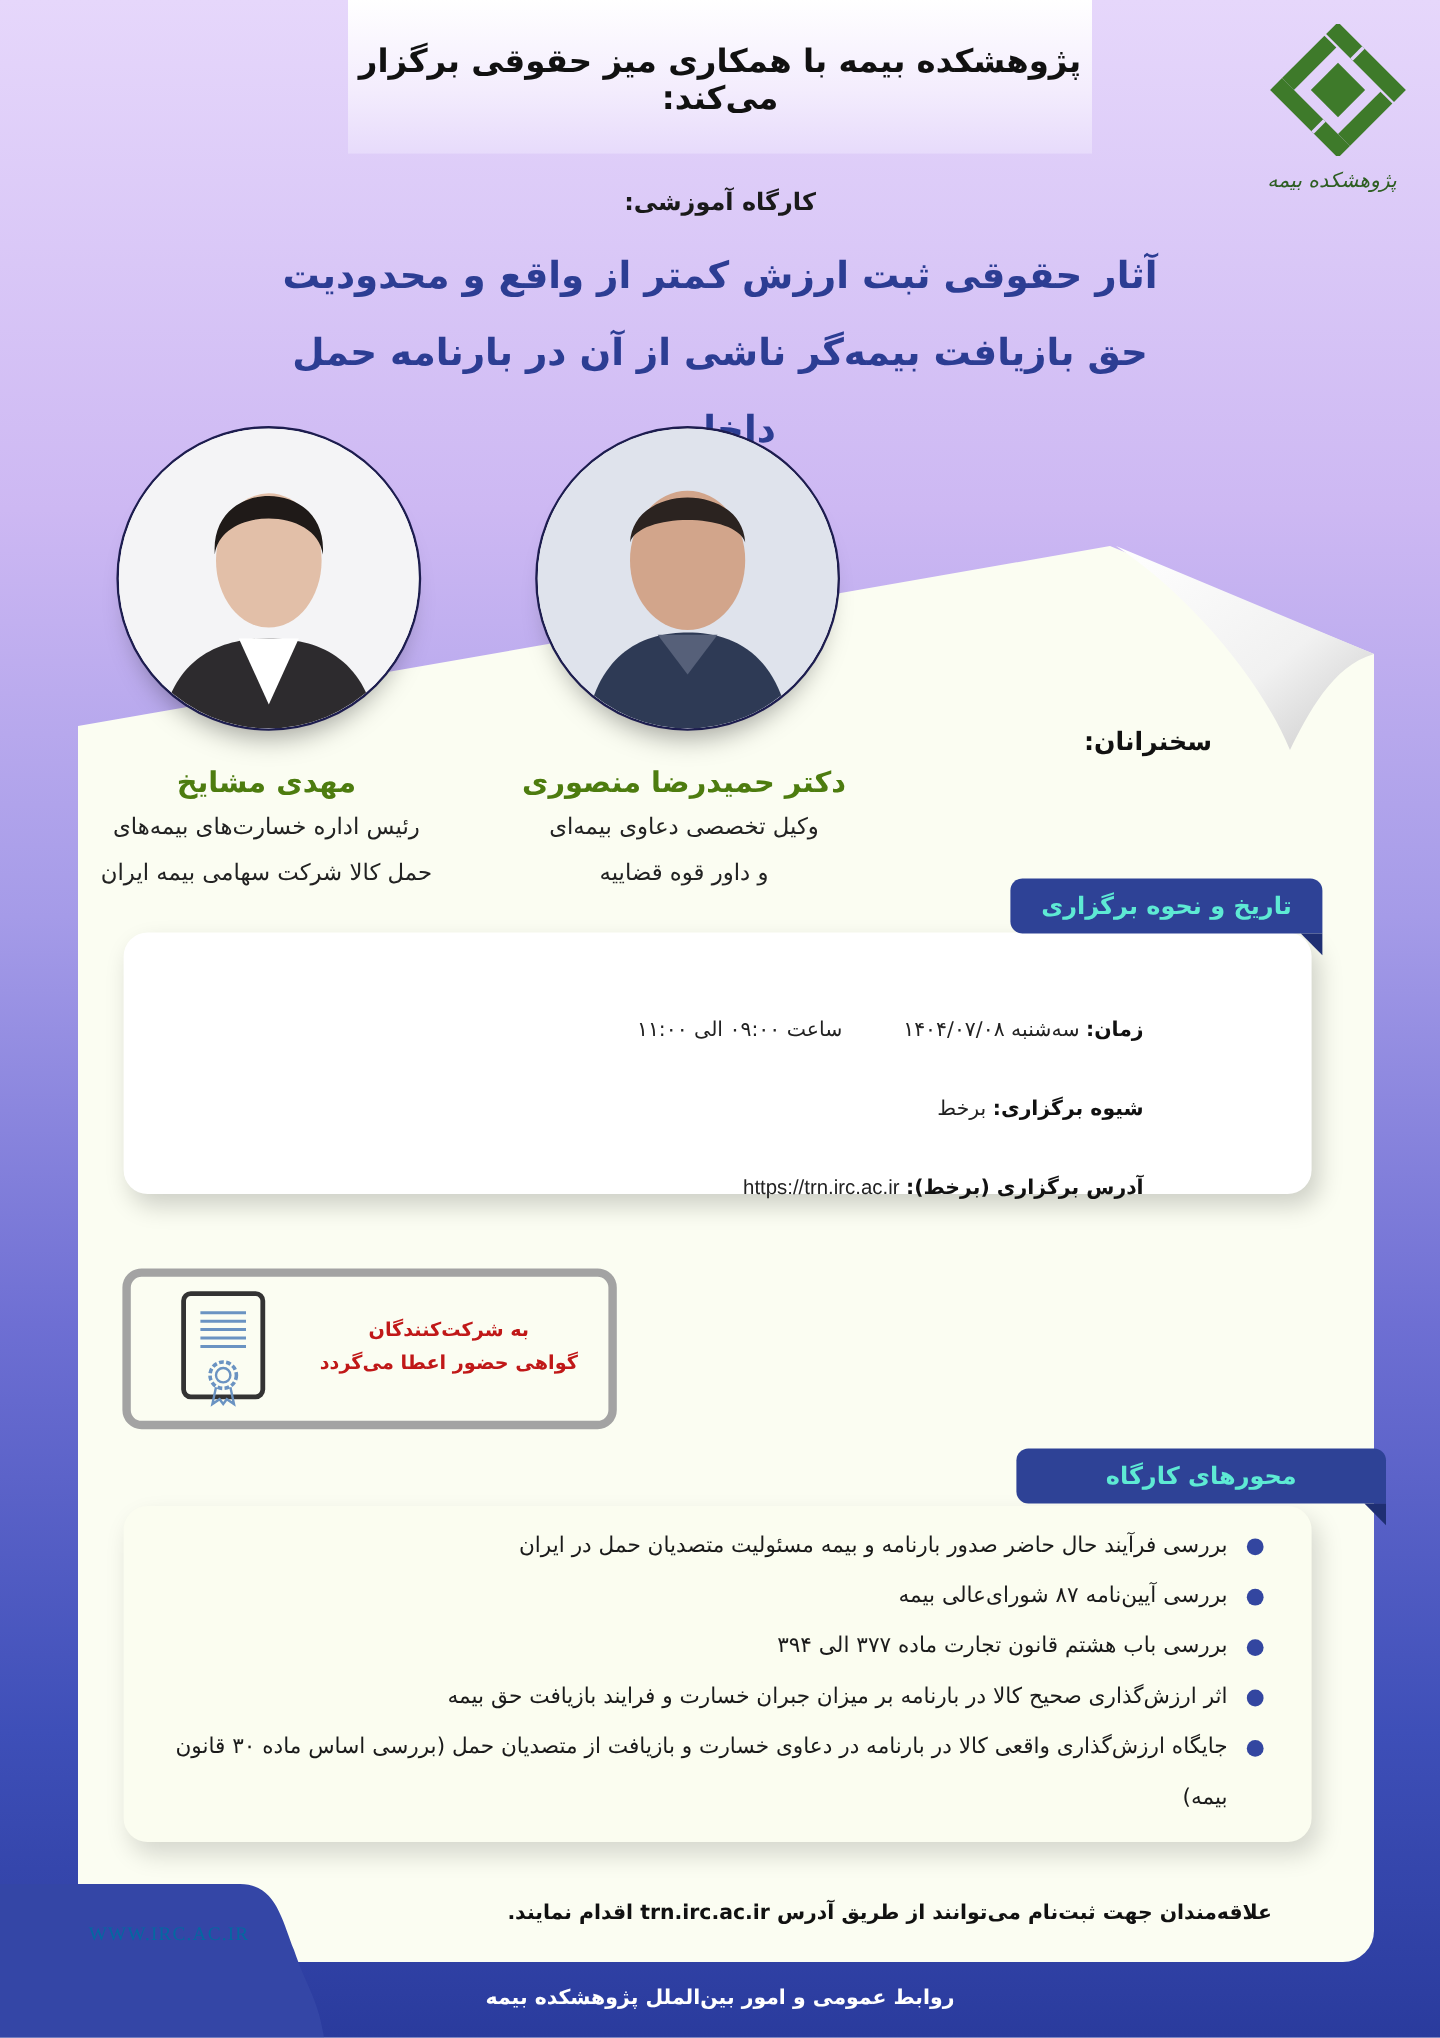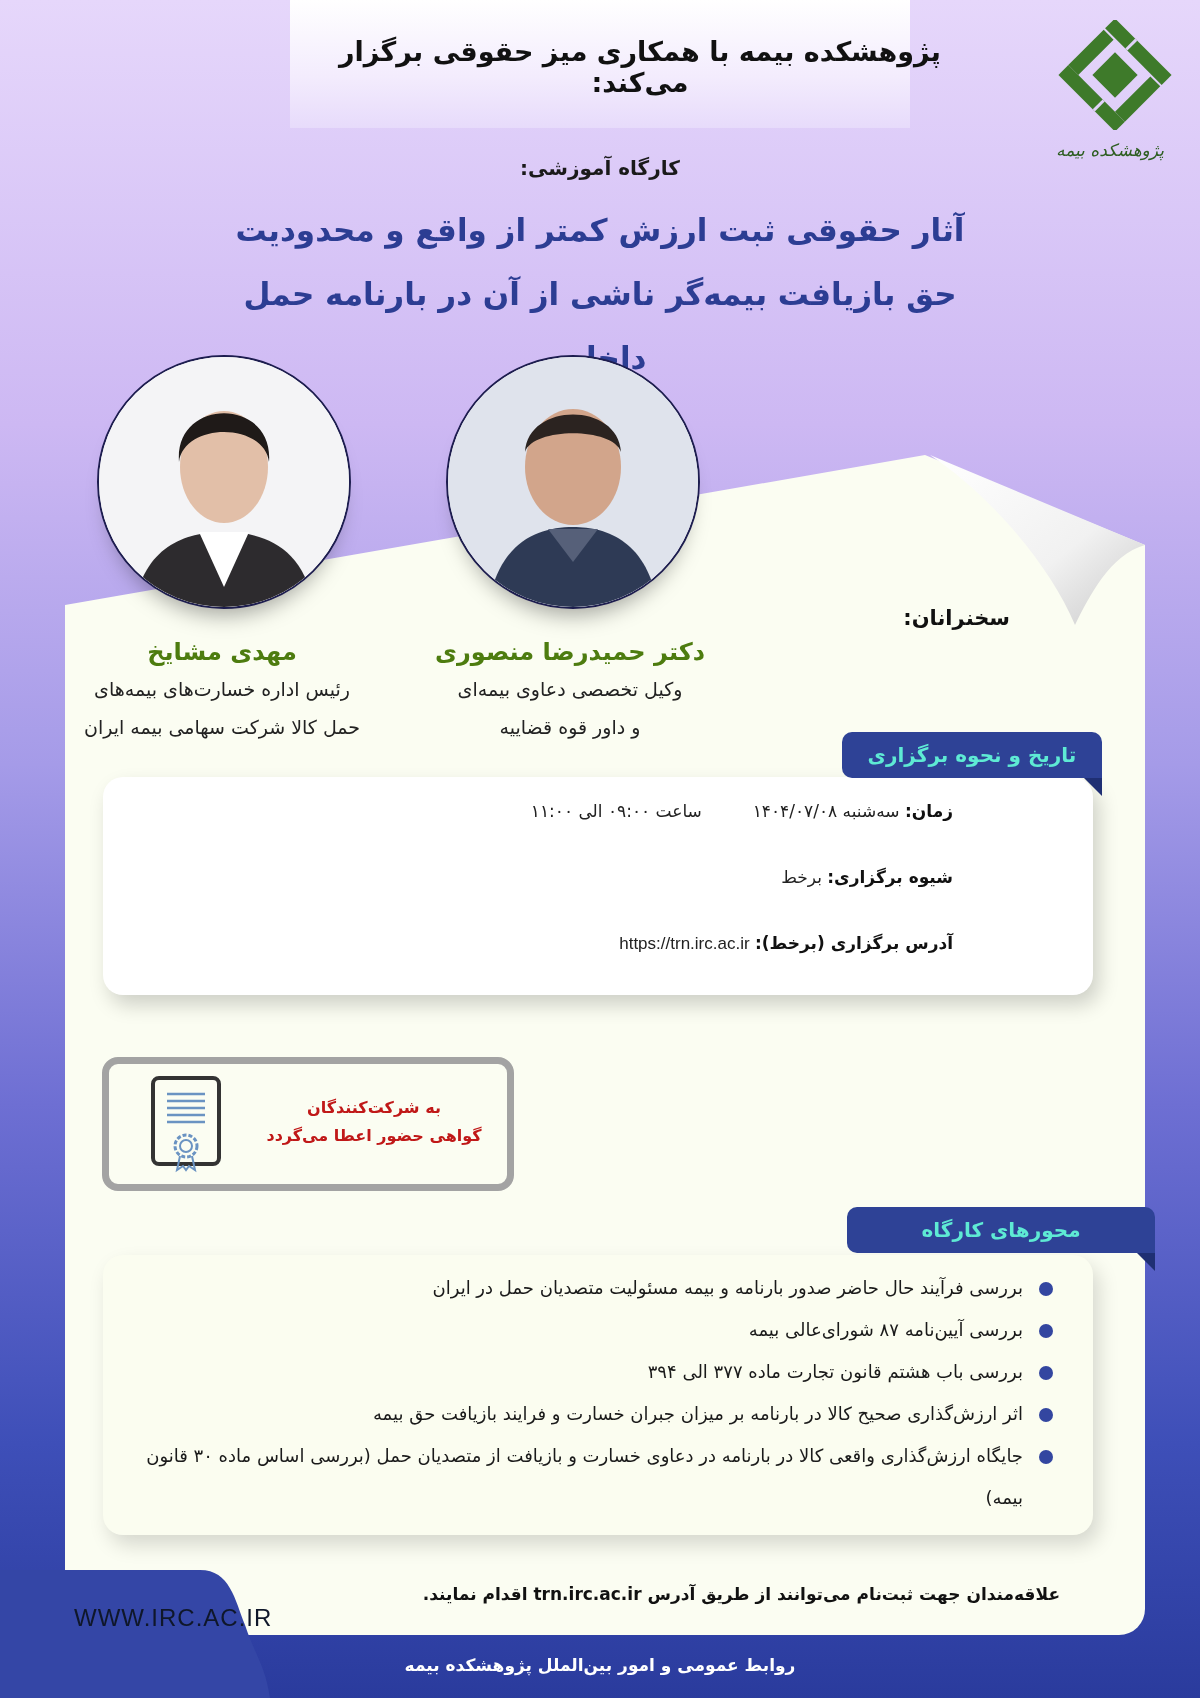--- a/index.html
+++ b/index.html
@@ -7,21 +7,21 @@
     width: 1200px; height: 1698px; position: relative; overflow: hidden;
     font-family: "DejaVu Sans", sans-serif;
     background: linear-gradient(180deg, #e6d7fb 0%, #cdb8f3 25%, #a59be8 45%, #6e6fd3 65%, #3e4fb8 85%, #2a3b9d 100%);
   }
   .topband {
     position: absolute; left: 290px; top: 0; width: 620px; height: 128px;
     background: linear-gradient(180deg, #ffffff 0%, #f3ecfd 60%, #e7dbfb 100%);
   }
   .top-title {
     position: absolute; left: 290px; top: 36px; width: 620px; text-align: center;
-    font-size: 27px; font-weight: bold; color: #111; direction: rtl; padding-left: 40px;
+    font-size: 27px; font-weight: bold; color: #111; direction: rtl;
   }
   .logo { position: absolute; left: 1050px; top: 20px; width: 130px; height: 160px; }
   .logo-text {
     position: absolute; left: 1055px; top: 140px; width: 110px; text-align: center;
     font-family: "DejaVu Serif", serif; font-style: italic; font-size: 17px; color: #2e5e22; direction: rtl;
   }
   .subtitle {
     position: absolute; left: 300px; top: 156px; width: 600px; text-align: center;
     font-size: 20px; font-weight: bold; color: #1a1a1a; direction: rtl;
   }
@@ -63,21 +63,21 @@
   .tab::after {
     content: ""; position: absolute; right: 0; bottom: -18px; width: 0; height: 0;
     border-left: 18px solid transparent; border-top: 18px solid #1f2f73;
   }
   .info-box {
     position: absolute; left: 103px; top: 777px; width: 990px; height: 218px;
     background: #fff; border-radius: 20px;
     box-shadow: 6px 10px 20px rgba(0,0,0,0.18);
   }
   .info-row {
-    position: absolute; right: 140px; direction: rtl; font-size: 17px; color: #222; white-space: nowrap;
+    position: absolute; right: 140px; direction: rtl; font-size: 17px; color: #222; white-space: nowrap; margin-top: 47px;
   }
   .info-row b { font-weight: bold; color: #111; }
   .cert-box {
     position: absolute; left: 102px; top: 1057px; width: 398px; height: 120px;
     border: 7px solid #a3a3a3; border-radius: 16px; background: #fbfdf2;
   }
   .cert-text {
     position: absolute; left: 150px; top: 30px; width: 230px; text-align: center;
     color: #c01818; font-weight: bold; font-size: 16px; direction: rtl; line-height: 28px;
   }
@@ -90,22 +90,22 @@
     position: relative; padding-right: 30px; font-size: 18px; color: #1a1a1a; line-height: 42px;
   }
   .topics-list li .dot {
     position: absolute; right: 0; top: 15px; width: 14px; height: 14px; border-radius: 50%; background: #3346a0;
   }
   .register-text {
     position: absolute; left: 300px; top: 1584px; width: 760px; text-align: right; direction: rtl;
     font-size: 17px; font-weight: bold; color: #111;
   }
   .site-url {
-    position: absolute; left: 74px; top: 1604px; font-size: 24px; color: #0f172a; letter-spacing: 1px;
-    font-family: Liberation Sans, sans-serif;
+    position: absolute; left: 74px; top: 1604px; font-size: 16px; color: #0369a1; letter-spacing: 1px;
+    font-family: Liberation Serif, serif;
   }
   .footer {
     position: absolute; left: 0; top: 1655px; width: 1200px; text-align: center; direction: rtl;
     font-size: 17px; font-weight: bold; color: #fff;
   }
 </style>
 </head>
 <body>
 
 <div class="topband"></div>

